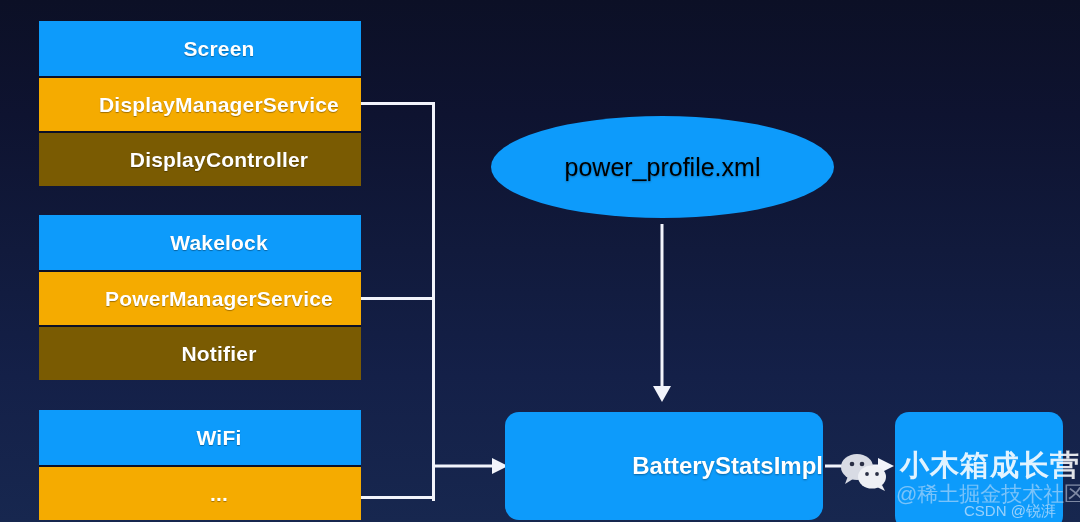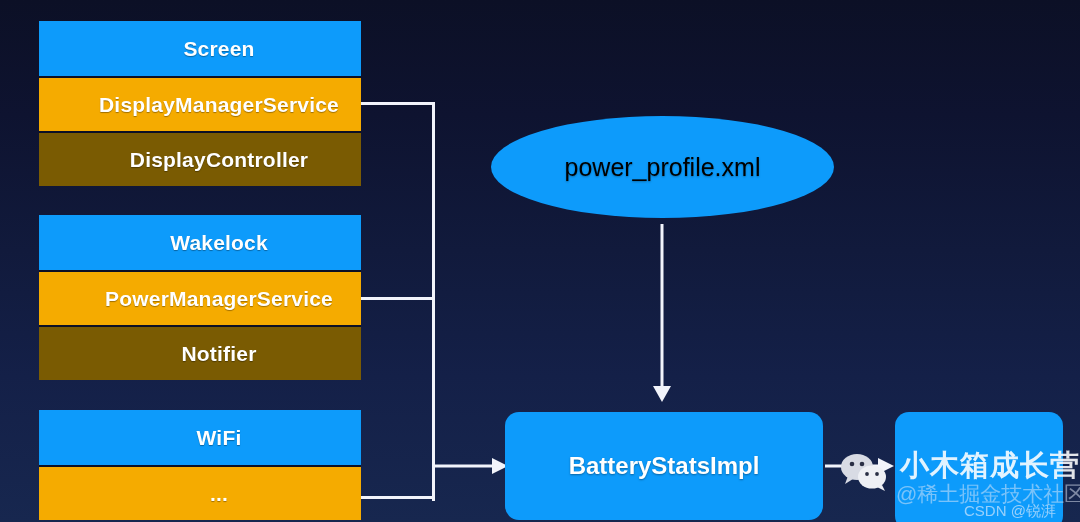--- a/index.html
+++ b/index.html
@@ -66,21 +66,21 @@
     text-shadow: 0 1px 2px rgba(0,0,0,0.3);
   }
 
   
   .rbox {
     position: absolute;
     background: #0d9bfb;
     border-radius: 14px;
     display: flex;
     align-items: center;
-    justify-content: center;
+    justify-content: flex-end;
     color: #ffffff;
     font-size: 24px;
     font-weight: 700;
     text-shadow: 0 1px 2px rgba(0,0,0,0.35);
   }
   #battery-stats-box { left: 505px; top: 412px; width: 318px; height: 108px; }
   #right-partial-box {
     left: 895px; top: 412px; width: 168px; height: 118px;
     font-size: 20px; font-weight: 400;
     color: rgba(255,255,255,0.72);

